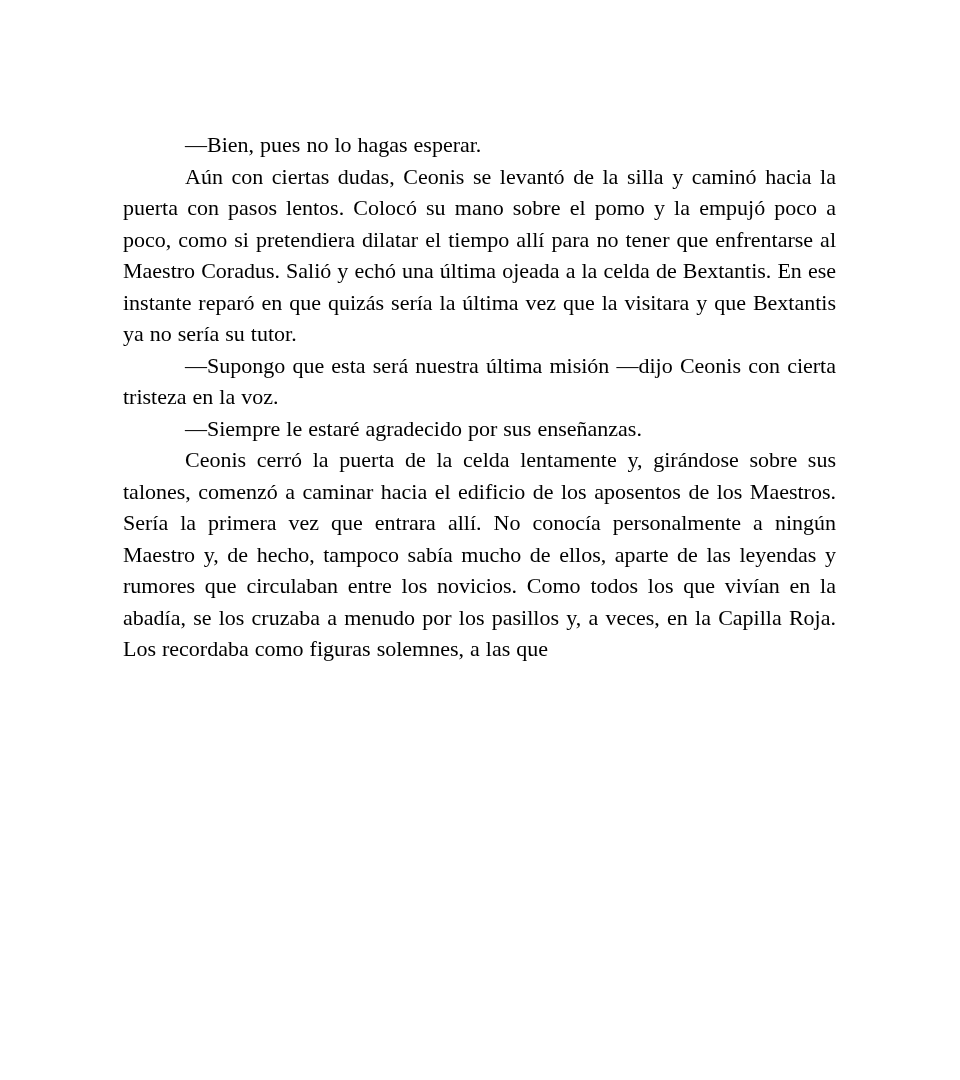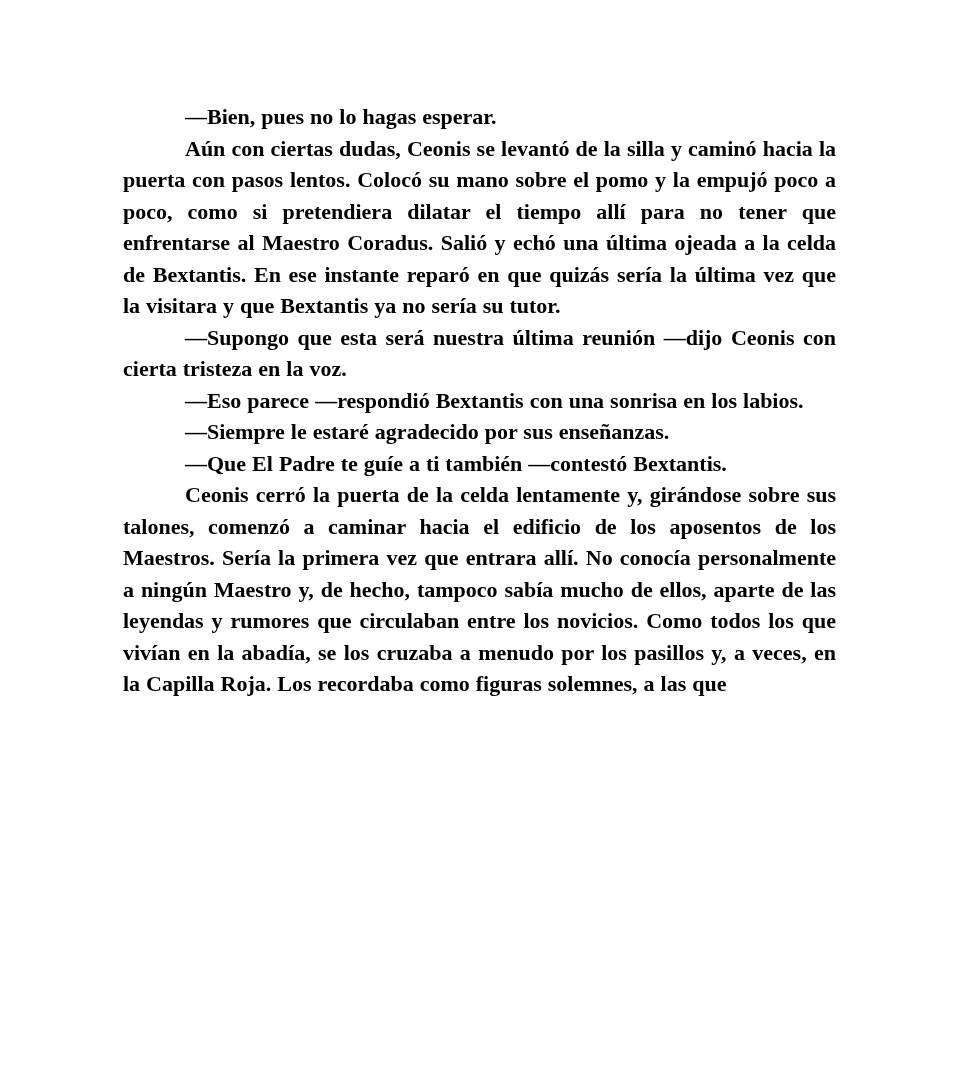--- a/index.html
+++ b/index.html
@@ -14,24 +14,23 @@
     overflow: hidden;
   }
   .book-page {
     width: 960px;
     height: 1080px;
     background: #ffffff;
     position: relative;
   }
   .text-block {
     position: absolute;
-    top: 101px;
+    top: 129px;
     left: 123px;
     width: 713px;
-    font-weight: bold;
   }
   .text-block p {
     margin: 0;
     padding: 0;
     color: #000000;
     font-family: "Liberation Serif", "DejaVu Serif", serif;
     font-size: 22px;
     line-height: 31.5px;
     text-align: justify;
     text-indent: 62px;
@@ -39,19 +38,17 @@
     hyphens: none;
   }
 </style>
 </head>
 <body>
 
 <div class="book-page">
   <div class="text-block">
     <p>—Bien, pues no lo hagas esperar.</p>
     <p>Aún con ciertas dudas, Ceonis se levantó de la silla y caminó hacia la puerta con pasos lentos. Colocó su mano sobre el pomo y la empujó poco a poco, como si pretendiera dilatar el tiempo allí para no tener que enfrentarse al Maestro Coradus. Salió y echó una última ojeada a la celda de Bextantis. En ese instante reparó en que quizás sería la última vez que la visitara y que Bextantis ya no sería su tutor.</p>
-    <p>—Supongo que esta será nuestra última reunión —dijo Ceonis con cierta tristeza en la voz.</p>
-    <p>—Eso parece —respondió Bextantis con una sonrisa en los labios.</p>
+    <p>—Supongo que esta será nuestra última misión —dijo Ceonis con cierta tristeza en la voz.</p>
     <p>—Siempre le estaré agradecido por sus enseñanzas.</p>
-    <p>—Que El Padre te guíe a ti también —contestó Bextantis.</p>
     <p>Ceonis cerró la puerta de la celda lentamente y, girándose sobre sus talones, comenzó a caminar hacia el edificio de los aposentos de los Maestros. Sería la primera vez que entrara allí. No conocía personalmente a ningún Maestro y, de hecho, tampoco sabía mucho de ellos, aparte de las leyendas y rumores que circulaban entre los novicios. Como todos los que vivían en la abadía, se los cruzaba a menudo por los pasillos y, a veces, en la Capilla Roja. Los recordaba como figuras solemnes, a las que</p>
   </div>
 </div>
 
 </body></html>

